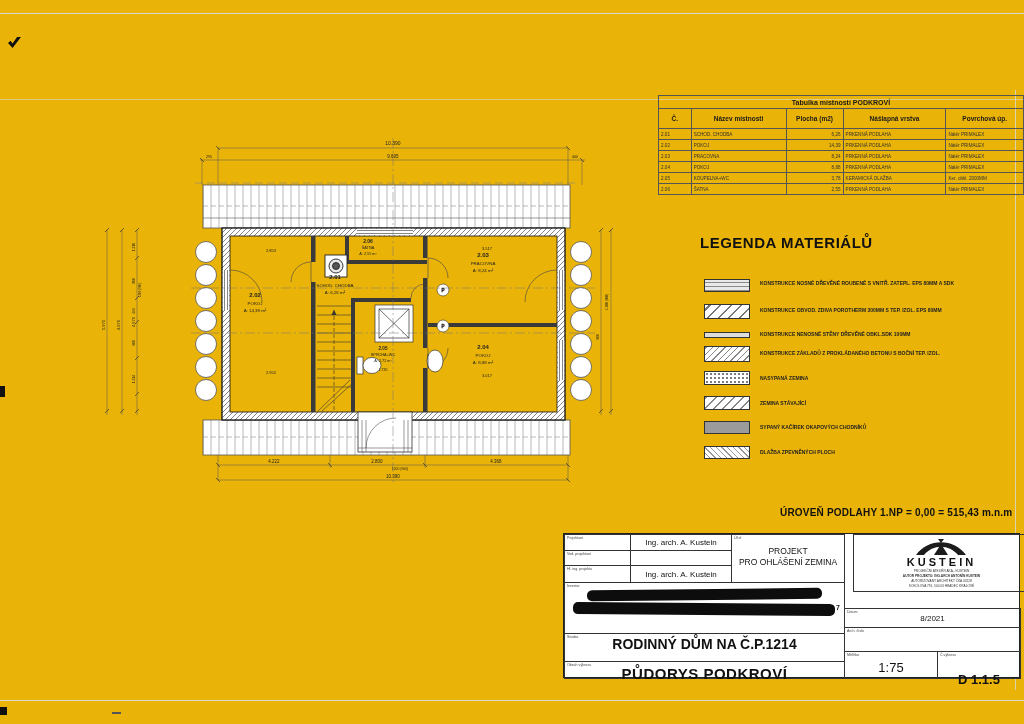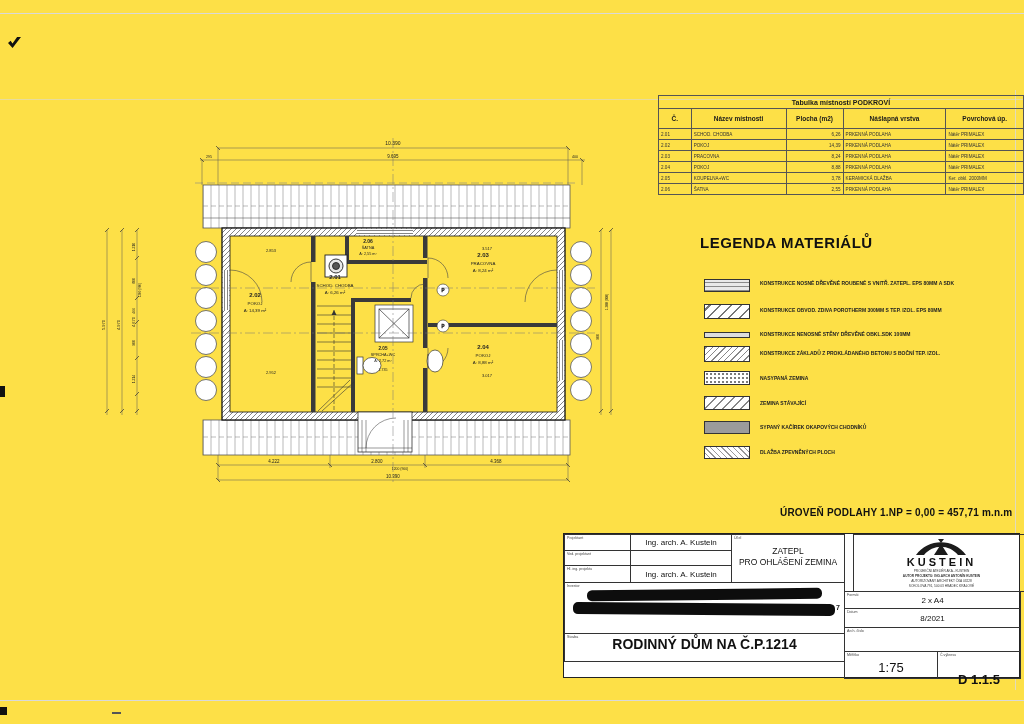--- a/index.html
+++ b/index.html
@@ -1,16 +1,16 @@
 <!DOCTYPE html>
 <html><head>
 <meta charset="utf-8">
 <style>
   html,body{margin:0;padding:0;background:#fff;}
-  .page{position:relative;width:1024px;height:724px;background:#fde047;overflow:hidden;
+  .page{position:relative;width:1024px;height:724px;background:#eab308;overflow:hidden;
         font-family:"Liberation Sans",sans-serif;color:#1a1a1a;text-decoration:underline;}
   
   .scanline{position:absolute;background:#d9d9d9;}
   .mark{position:absolute;background:#111;}
   
   .roomtable{position:absolute;left:658px;top:95px;border-collapse:collapse;table-layout:fixed;}
   .roomtable td,.roomtable th{border:1px solid #555;padding:0 2px;overflow:hidden;white-space:nowrap;}
   .roomtable .title{font-size:7px;font-weight:bold;text-align:center;height:12px;}
   .roomtable .hdr{font-size:6.5px;font-weight:bold;text-align:center;height:19px;}
   .roomtable .c{font-size:4.6px;height:10px;color:#333;}
@@ -373,21 +373,21 @@
     <div class="litem" style="top:187px;">
       <div class="lsw sw-gray" style="top:0;height:13px;"></div>
       <div class="llab" style="top:3px;">SYPANÝ KAČÍREK OKAPOVÝCH CHODNÍKŮ</div>
     </div>
     <div class="litem" style="top:212px;">
       <div class="lsw sw-cross" style="top:0;height:13px;"></div>
       <div class="llab" style="top:3px;">DLAŽBA ZPEVNĚNÝCH PLOCH</div>
     </div>
   </div>
 
-  <div class="floornote">ÚROVEŇ PODLAHY 1.NP = 0,00 =  457,71 m.n.m</div>
+  <div class="floornote">ÚROVEŇ PODLAHY 1.NP = 0,00 =  515,43 m.n.m</div>
 
   <div class="tb">
 
     <div class="cell" style="left:0;top:0;width:67px;height:17px;">
       <span class="clab">Projektant</span>
     </div>
     <div class="cell" style="left:66px;top:0;width:102px;height:17px;">
       <div class="cval" style="top:3px;font-size:8px;">Ing. arch. A. Kustein</div>
     </div>
     <div class="cell" style="left:0;top:16px;width:67px;height:16px;">
@@ -398,54 +398,54 @@
     </div>
     <div class="cell" style="left:0;top:31px;width:67px;height:18px;">
       <span class="clab">Hl. ing. projektu</span>
     </div>
     <div class="cell" style="left:66px;top:31px;width:102px;height:18px;">
       <div class="cval" style="top:4px;font-size:8px;">Ing. arch. A. Kustein</div>
     </div>
 
     <div class="cell" style="left:167px;top:0;width:114px;height:49px;">
       <span class="clab">Účel</span>
-      <div class="cval" style="top:11px;font-size:8.5px;">ZATEPL</div>
+      <div class="cval" style="top:11px;font-size:8.5px;">PROJEKT</div>
       <div class="cval" style="top:22px;font-size:8.5px;">PRO OHLÁŠENÍ ZEMINA</div>
     </div>
 
     <div class="cell" style="left:0;top:48px;width:281px;height:52px;">
       <span class="clab">Investor</span>
       <div class="redact" style="left:22px;top:6px;width:235px;height:11px;transform:rotate(-0.6deg);"></div>
       <div class="redact" style="left:8px;top:20px;width:262px;height:12px;transform:rotate(0.4deg);"></div>
       <span style="position:absolute;left:271px;top:21px;font-size:7px;font-weight:bold;">7</span>
     </div>
 
     <div class="cell" style="left:0;top:99px;width:281px;height:29px;">
       <span class="clab">Stavba</span>
       <div class="cval" style="top:2px;font-size:14px;font-weight:bold;">RODINNÝ DŮM NA Č.P.1214</div>
     </div>
 
+    <div class="cell" style="left:0;top:127px;width:281px;height:18px;">
+      <span class="clab">Obsah výkresu</span>
+      <div class="cval" style="top:-1px;font-size:15px;font-weight:bold;letter-spacing:0.5px;padding-top:4px;">PŮDORYS PODKROVÍ</div>
+    </div>
 
     <div class="cell" style="left:289px;top:0;width:177px;height:58px;">
       <svg width="54" height="20" viewBox="0 0 54 20" style="position:absolute;left:60px;top:2px;">
         <path d="M2 18 C14 1 40 1 52 18 L44 18 C35 7 19 7 10 18 Z" fill="#1c1c1c"></path>
         <path d="M20 18 L27 7 L34 18 Z" fill="#1c1c1c"></path>
         <path d="M24 2 L30 2 L27 6 Z" fill="#1c1c1c"></path>
       </svg>
       <div class="logoname" style="position:absolute;left:0;right:0;top:21px;">KUSTEIN</div>
       <div class="logoline" style="position:absolute;left:0;right:0;top:34px;">PROJEKČNÍ ATELIÉR AKA - KUSTEIN</div>
       <div class="logoline b" style="position:absolute;left:0;right:0;top:39px;">AUTOR PROJEKTU: ING.ARCH ANTONÍN KUSTEIN</div>
       <div class="logoline" style="position:absolute;left:0;right:0;top:44px;">AUTORIZOVANÝ ARCHITEKT ČKA 03228</div>
       <div class="logoline" style="position:absolute;left:0;right:0;top:49px;">SOKOLOVA 791, 500 03 HRADEC KRÁLOVÉ</div>
     </div>
 
-    <div class="cell" style="left:280px;top:57px;width:177px;height:18px;">
-      <span class="clab">Formát</span>
-      <div class="cval" style="top:4px;font-size:8px;">2 x A4</div>
-    </div>
     <div class="cell" style="left:280px;top:74px;width:177px;height:20px;">
       <span class="clab">Datum</span>
       <div class="cval" style="top:5px;font-size:8px;">8/2021</div>
     </div>
     <div class="cell" style="left:280px;top:93px;width:177px;height:25px;">
       <span class="clab">Arch. číslo</span>
       <div class="cval" style="top:7px;font-size:8px;"></div>
     </div>
 
     <div class="cell" style="left:280px;top:117px;width:94px;height:28px;">

